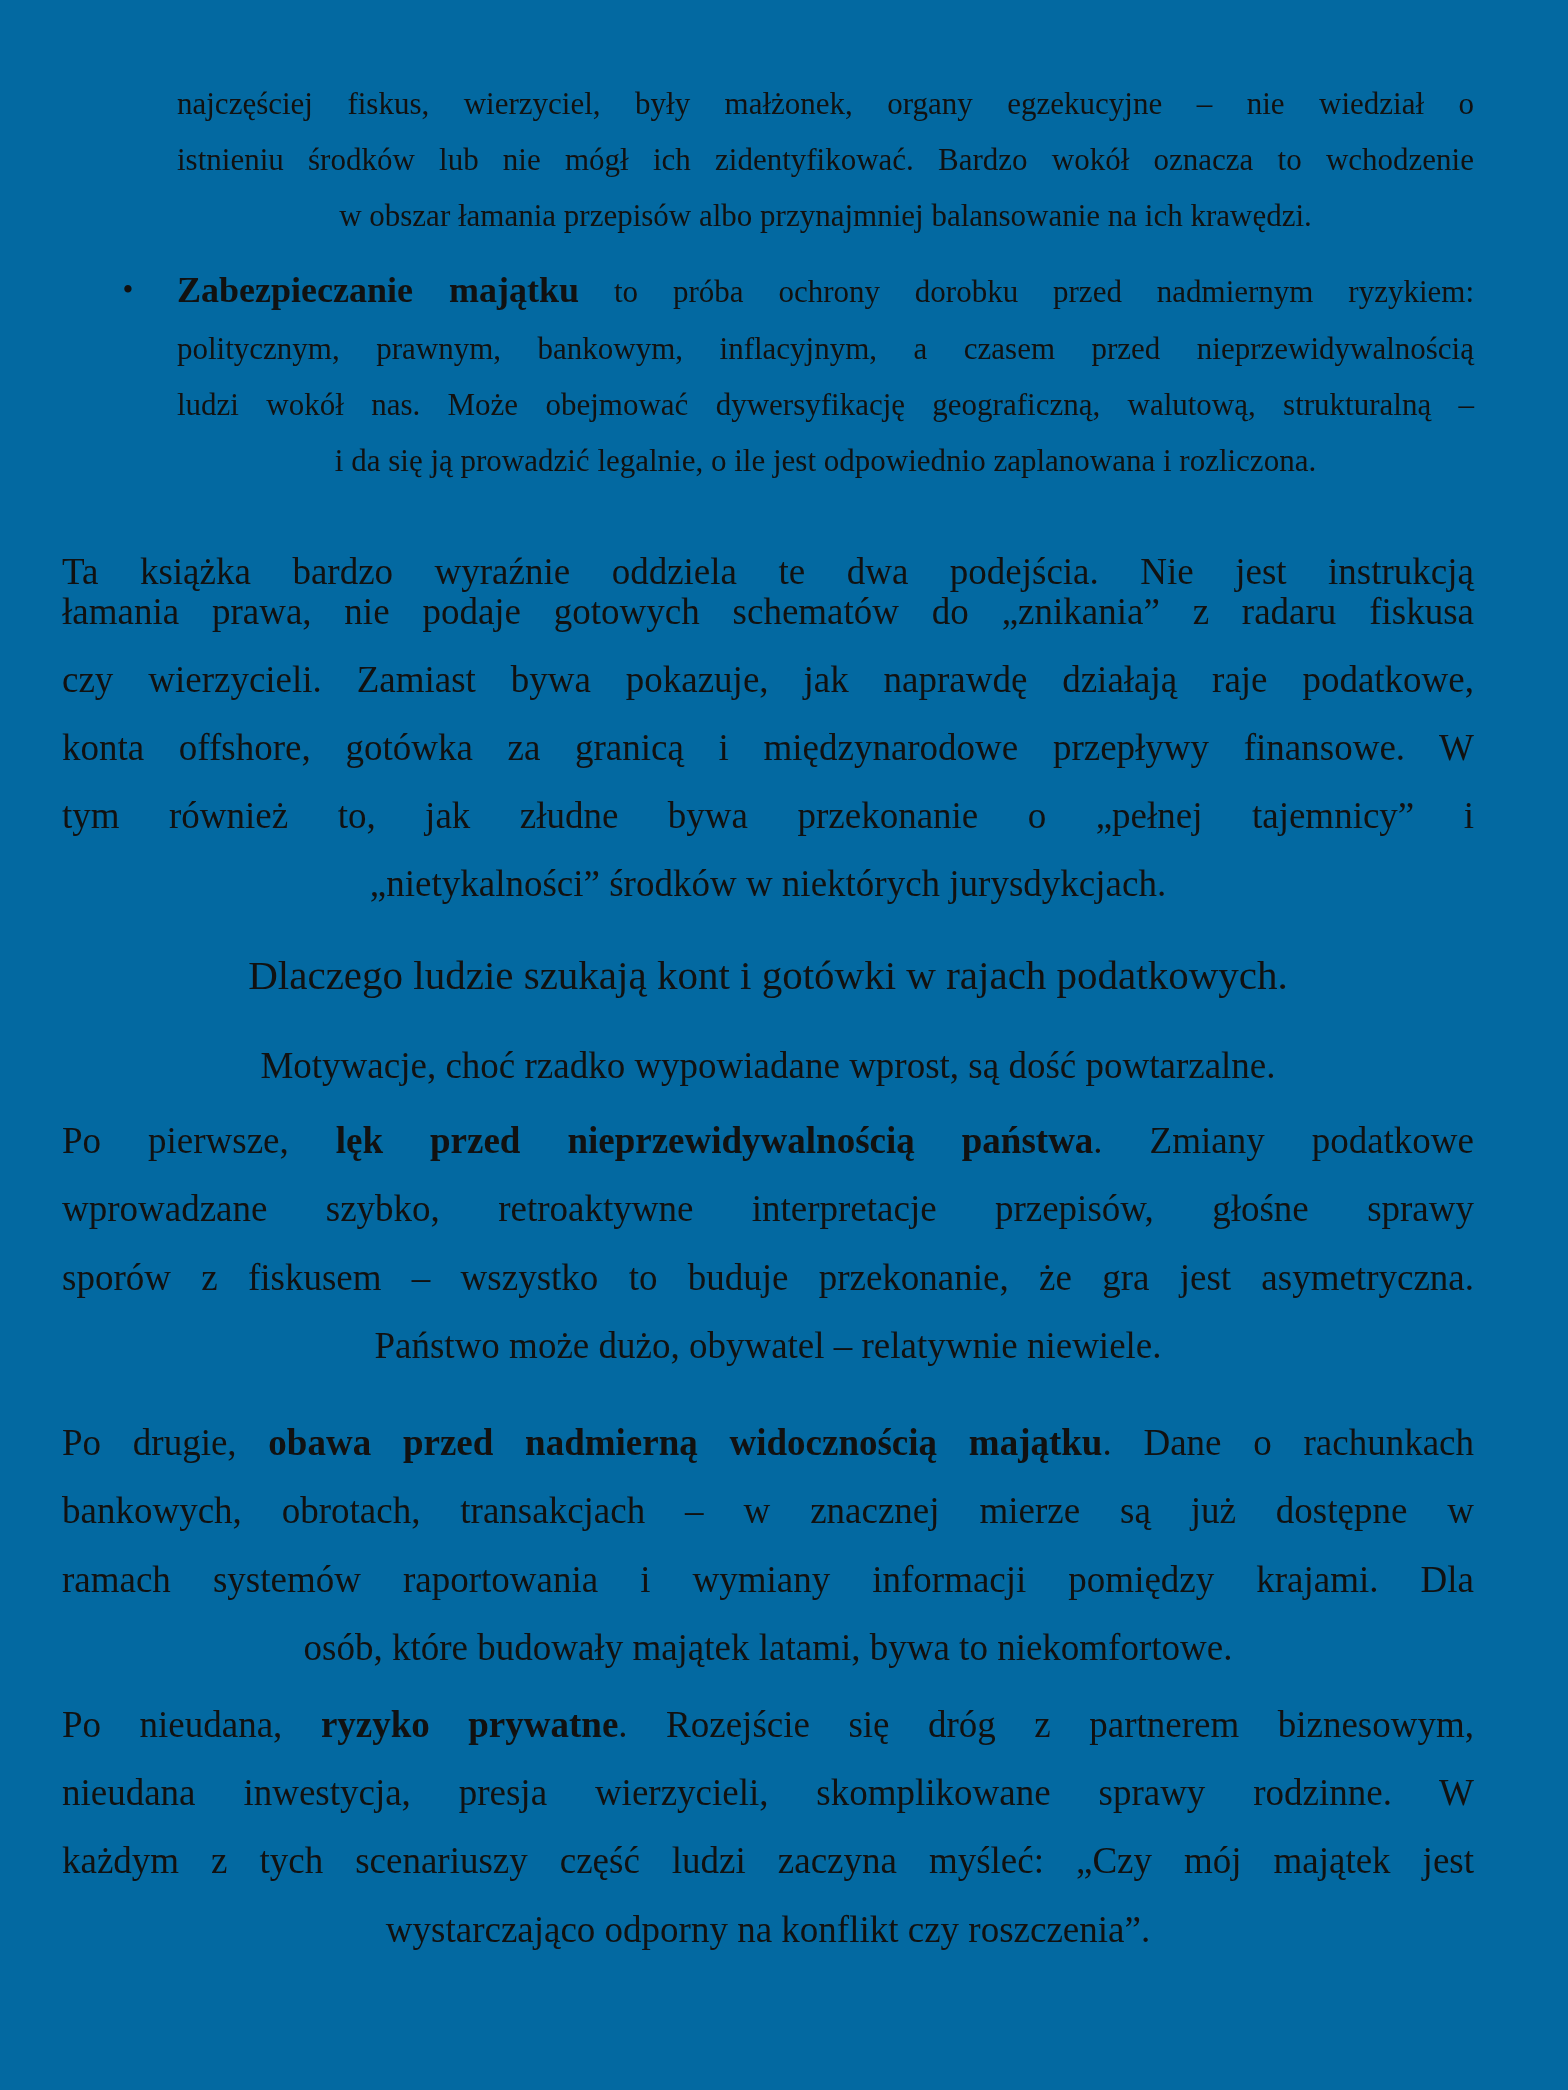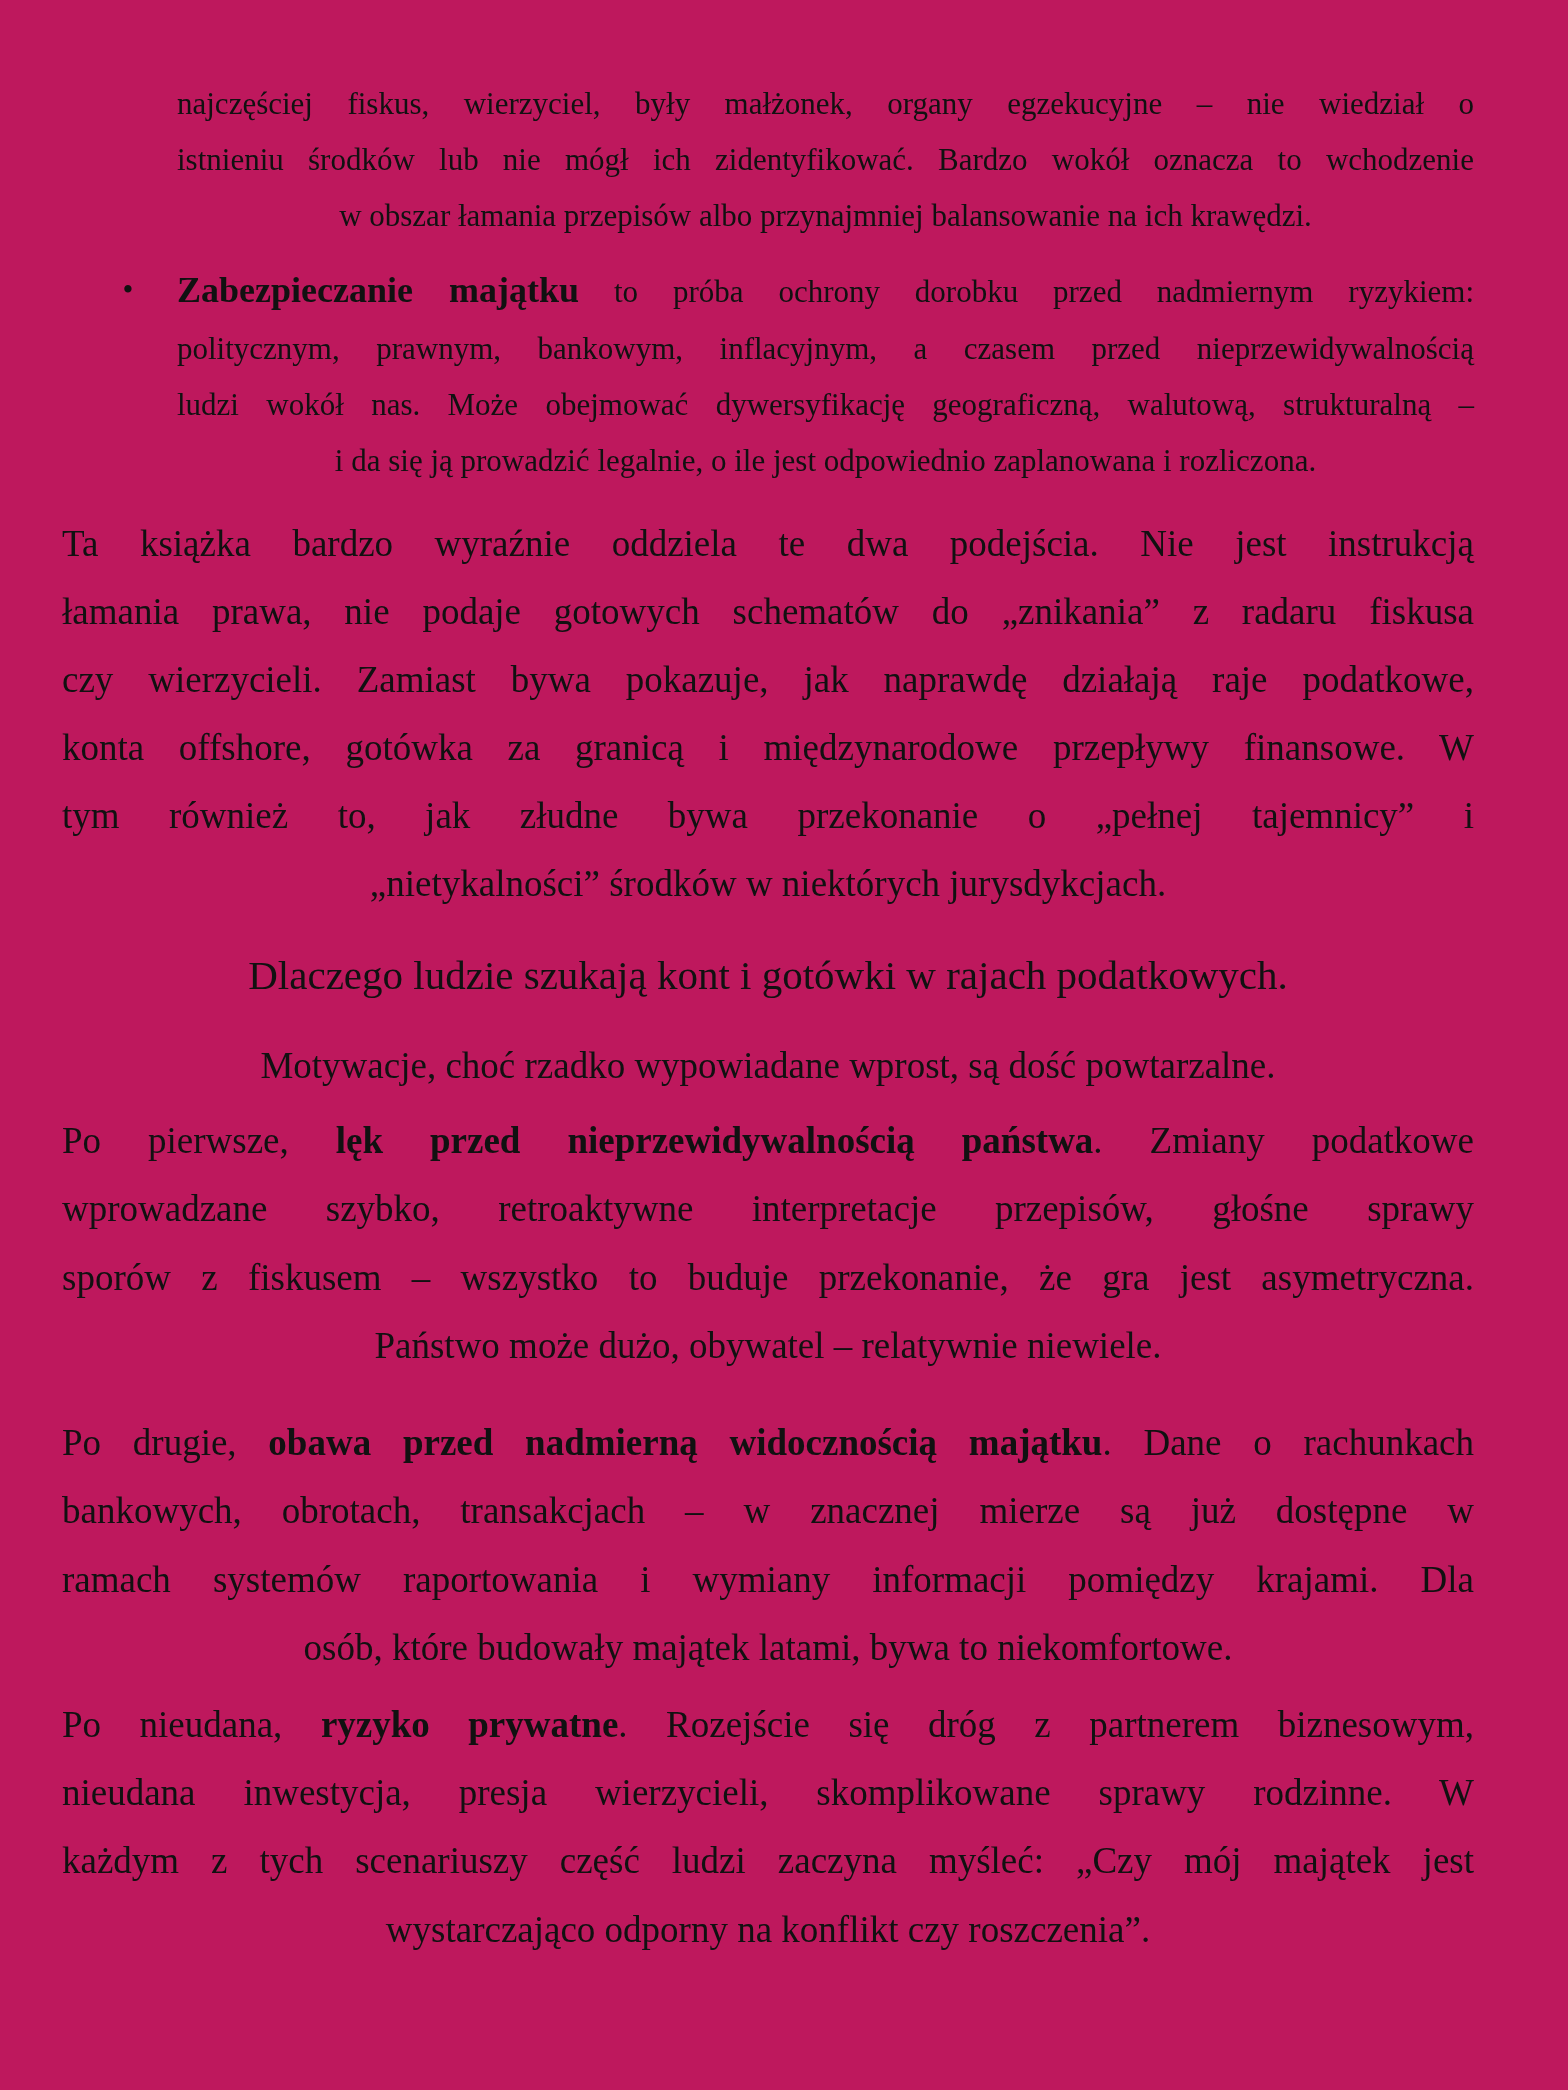--- a/index.html
+++ b/index.html
@@ -1,18 +1,18 @@
 <!DOCTYPE html>
 <html><head>
 <meta charset="utf-8">
 <style>
   html, body { margin: 0; padding: 0; background: #ffffff; }
   body { width: 1568px; height: 2090px; position: relative; overflow: hidden;
          font-family: "Liberation Serif", "DejaVu Serif", serif; color: #111111; }
-  .page { position: absolute; left: 0; top: 0; width: 1568px; height: 2090px; background: #be185d; }
+  .page { position: absolute; left: 0; top: 0; width: 1568px; height: 2090px; background: #0369a1; }
   .line { position: absolute; white-space: nowrap; }
   .line.j { text-align: justify; text-align-last: justify; }
   .line.l { text-align: center; }
   .sm { font-size: 31px; left: 177px; width: 1297px; height: 40px; line-height: 40px; }
   .bd { font-size: 37px; left: 62px; width: 1412px; height: 46px; line-height: 46px; }
   .hd { font-size: 41px; font-weight: normal; left: 62px; width: 1412px; height: 52px; line-height: 52px; }
   .bullet-dot { position: absolute; left: 120px; width: 16px; height: 40px; font-size: 31px; line-height: 40px; text-align: center; }
   b, .b { font-weight: bold; }
   .bold-lead { font-size: 36px; }
 </style>
@@ -29,21 +29,21 @@
 
   <div>
     <span class="bullet-dot" style="top:270px">•</span>
     <div class="line sm j" style="top:270px"><span class="b bold-lead">Zabezpieczanie majątku</span><span> to próba ochrony dorobku przed nadmiernym ryzykiem:</span></div>
     <div class="line sm j" style="top:329px"><span>politycznym, prawnym, bankowym, inflacyjnym, a czasem przed nieprzewidywalnością</span></div>
     <div class="line sm j" style="top:385px"><span>ludzi wokół nas. Może obejmować dywersyfikację geograficzną, walutową, strukturalną –</span></div>
     <div class="line sm l" style="top:441px"><span>i da się ją prowadzić legalnie, o ile jest odpowiednio zaplanowana i rozliczona.</span></div>
   </div>
 
   <div>
-    <div class="line bd j" style="top:521px"><span>Ta książka bardzo wyraźnie oddziela te dwa podejścia. Nie jest instrukcją</span></div>
+    <div class="line bd j" style="top:549px"><span>Ta książka bardzo wyraźnie oddziela te dwa podejścia. Nie jest instrukcją</span></div>
     <div class="line bd j" style="top:589px"><span>łamania prawa, nie podaje gotowych schematów do „znikania” z radaru fiskusa</span></div>
     <div class="line bd j" style="top:657px"><span>czy wierzycieli. Zamiast bywa pokazuje, jak naprawdę działają raje podatkowe,</span></div>
     <div class="line bd j" style="top:725px"><span>konta offshore, gotówka za granicą i międzynarodowe przepływy finansowe. W</span></div>
     <div class="line bd j" style="top:793px"><span>tym również to, jak złudne bywa przekonanie o „pełnej tajemnicy” i</span></div>
     <div class="line bd l" style="top:861px"><span>„nietykalności” środków w niektórych jurysdykcjach.</span></div>
   </div>
 
   <h2 class="line hd l" style="top:949px; margin:0;">Dlaczego ludzie szukają kont i gotówki w rajach podatkowych.</h2>
 
   <div>

